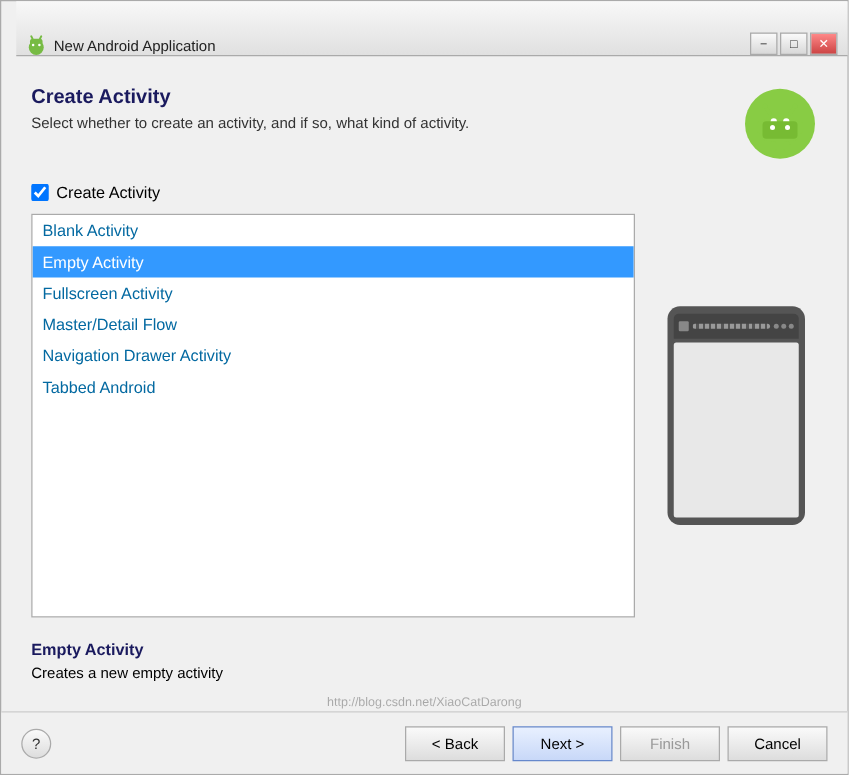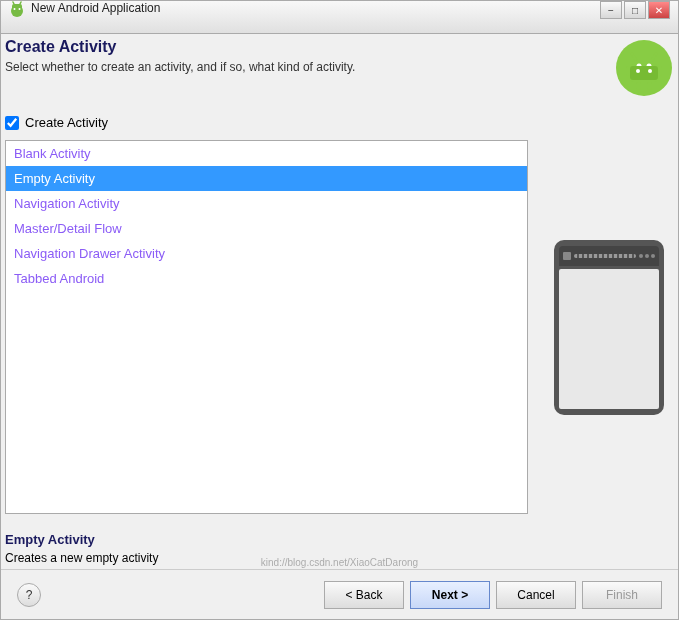--- a/index.html
+++ b/index.html
@@ -16,26 +16,27 @@
       width: 679px;
       height: 620px;
       background: #f0f0f0;
       border: 1px solid #aaa;
       display: flex;
       flex-direction: column;
     }
     .title-bar {
       background: linear-gradient(to bottom, #f8f8f8, #e0e0e0);
       border-bottom: 1px solid #aaa;
-      height: 33px;
-      display: flex;
-      align-items: flex-start;
+      height: 44px;
+      display: flex;
+      align-items: flex-end;
       padding: 0 8px;
       gap: 6px;
       flex-shrink: 0;
+      margin-left: 12px;
     }
     .title-bar-icon {
       width: 16px;
       height: 16px;
     }
     .title-bar-text {
       flex: 1;
       font-size: 12px;
       color: #222;
     }
@@ -51,21 +52,21 @@
       cursor: pointer;
       display: flex;
       align-items: center;
       justify-content: center;
       font-size: 10px;
       color: #333;
     }
     .tb-btn.close { background: linear-gradient(to bottom, #f88, #c44); color: white; }
     .content-area {
       flex: 1;
-      padding: 4px;
+      padding: 24px;
       display: flex;
       flex-direction: column;
       gap: 10px;
     }
     .header-row {
       display: flex;
       align-items: flex-start;
       justify-content: space-between;
     }
     .header-text h2 {
@@ -96,21 +97,21 @@
     .list-container {
       flex: 1;
       border: 1px solid #aaa;
       background: #fff;
       overflow-y: auto;
     }
     .list-item {
       padding: 5px 8px;
       cursor: pointer;
       font-size: 13px;
-      color: #8b5cf6;
+      color: #0369a1;
     }
     .list-item.selected {
       background: #3399ff;
       color: #fff;
     }
     .phone-preview {
       width: 130px;
       display: flex;
       align-items: center;
       justify-content: center;
@@ -216,21 +217,20 @@
       background: linear-gradient(to bottom, #fafafa, #ddd);
       cursor: pointer;
       font-size: 12px;
       padding: 0 0;
       color: #000;
     }
     .footer-btn.next-btn {
       background: linear-gradient(to bottom, #e8f0ff, #c8d8f8);
       border-color: #6688cc;
       color: #000;
-      font-weight: bold;
     }
     .footer-btn:disabled {
       color: #999;
       cursor: default;
     }
     .watermark {
       position: absolute;
       bottom: 52px;
       left: 50%;
       transform: translateX(-50%);
@@ -296,21 +296,21 @@
     <div class="checkbox-row">
       <input type="checkbox" checked="" style="">
       <label>Create Activity</label>
     </div>
 
     <div class="main-panel">
       <div class="list-container" id="activity-list">
 
       <div class="list-item">Blank Activity</div>
           <div class="list-item selected">Empty Activity</div>
-          <div class="list-item">Navigation Activity</div>
+          <div class="list-item">Fullscreen Activity</div>
           <div class="list-item">Master/Detail Flow</div>
           <div class="list-item">Navigation Drawer Activity</div>
           <div class="list-item">Tabbed Android</div>
         </div>
       <div class="phone-preview">
         <div class="phone-mock">
           <div class="phone-top-bar">
             <div class="phone-top-indicator"></div>
             <div class="phone-squiggle"></div>
             <div class="phone-dots">
@@ -330,19 +330,19 @@
     </div>
   </div>
 
   <div class="footer">
     <div class="footer-left">
       <div class="help-btn">?</div>
     </div>
     <div class="footer-right">
       <button class="footer-btn">&lt; Back</button>
       <button class="footer-btn next-btn">Next &gt;</button>
+      <button class="footer-btn" disabled="">Finish</button>
       <button class="footer-btn">Cancel</button>
-      <button class="footer-btn" disabled="">Finish</button>
     </div>
   </div>
 </div>
 
-<div class="watermark">kind://blog.csdn.net/XiaoCatDarong</div>
+<div class="watermark">http://blog.csdn.net/XiaoCatDarong</div>
 
 </body></html>

